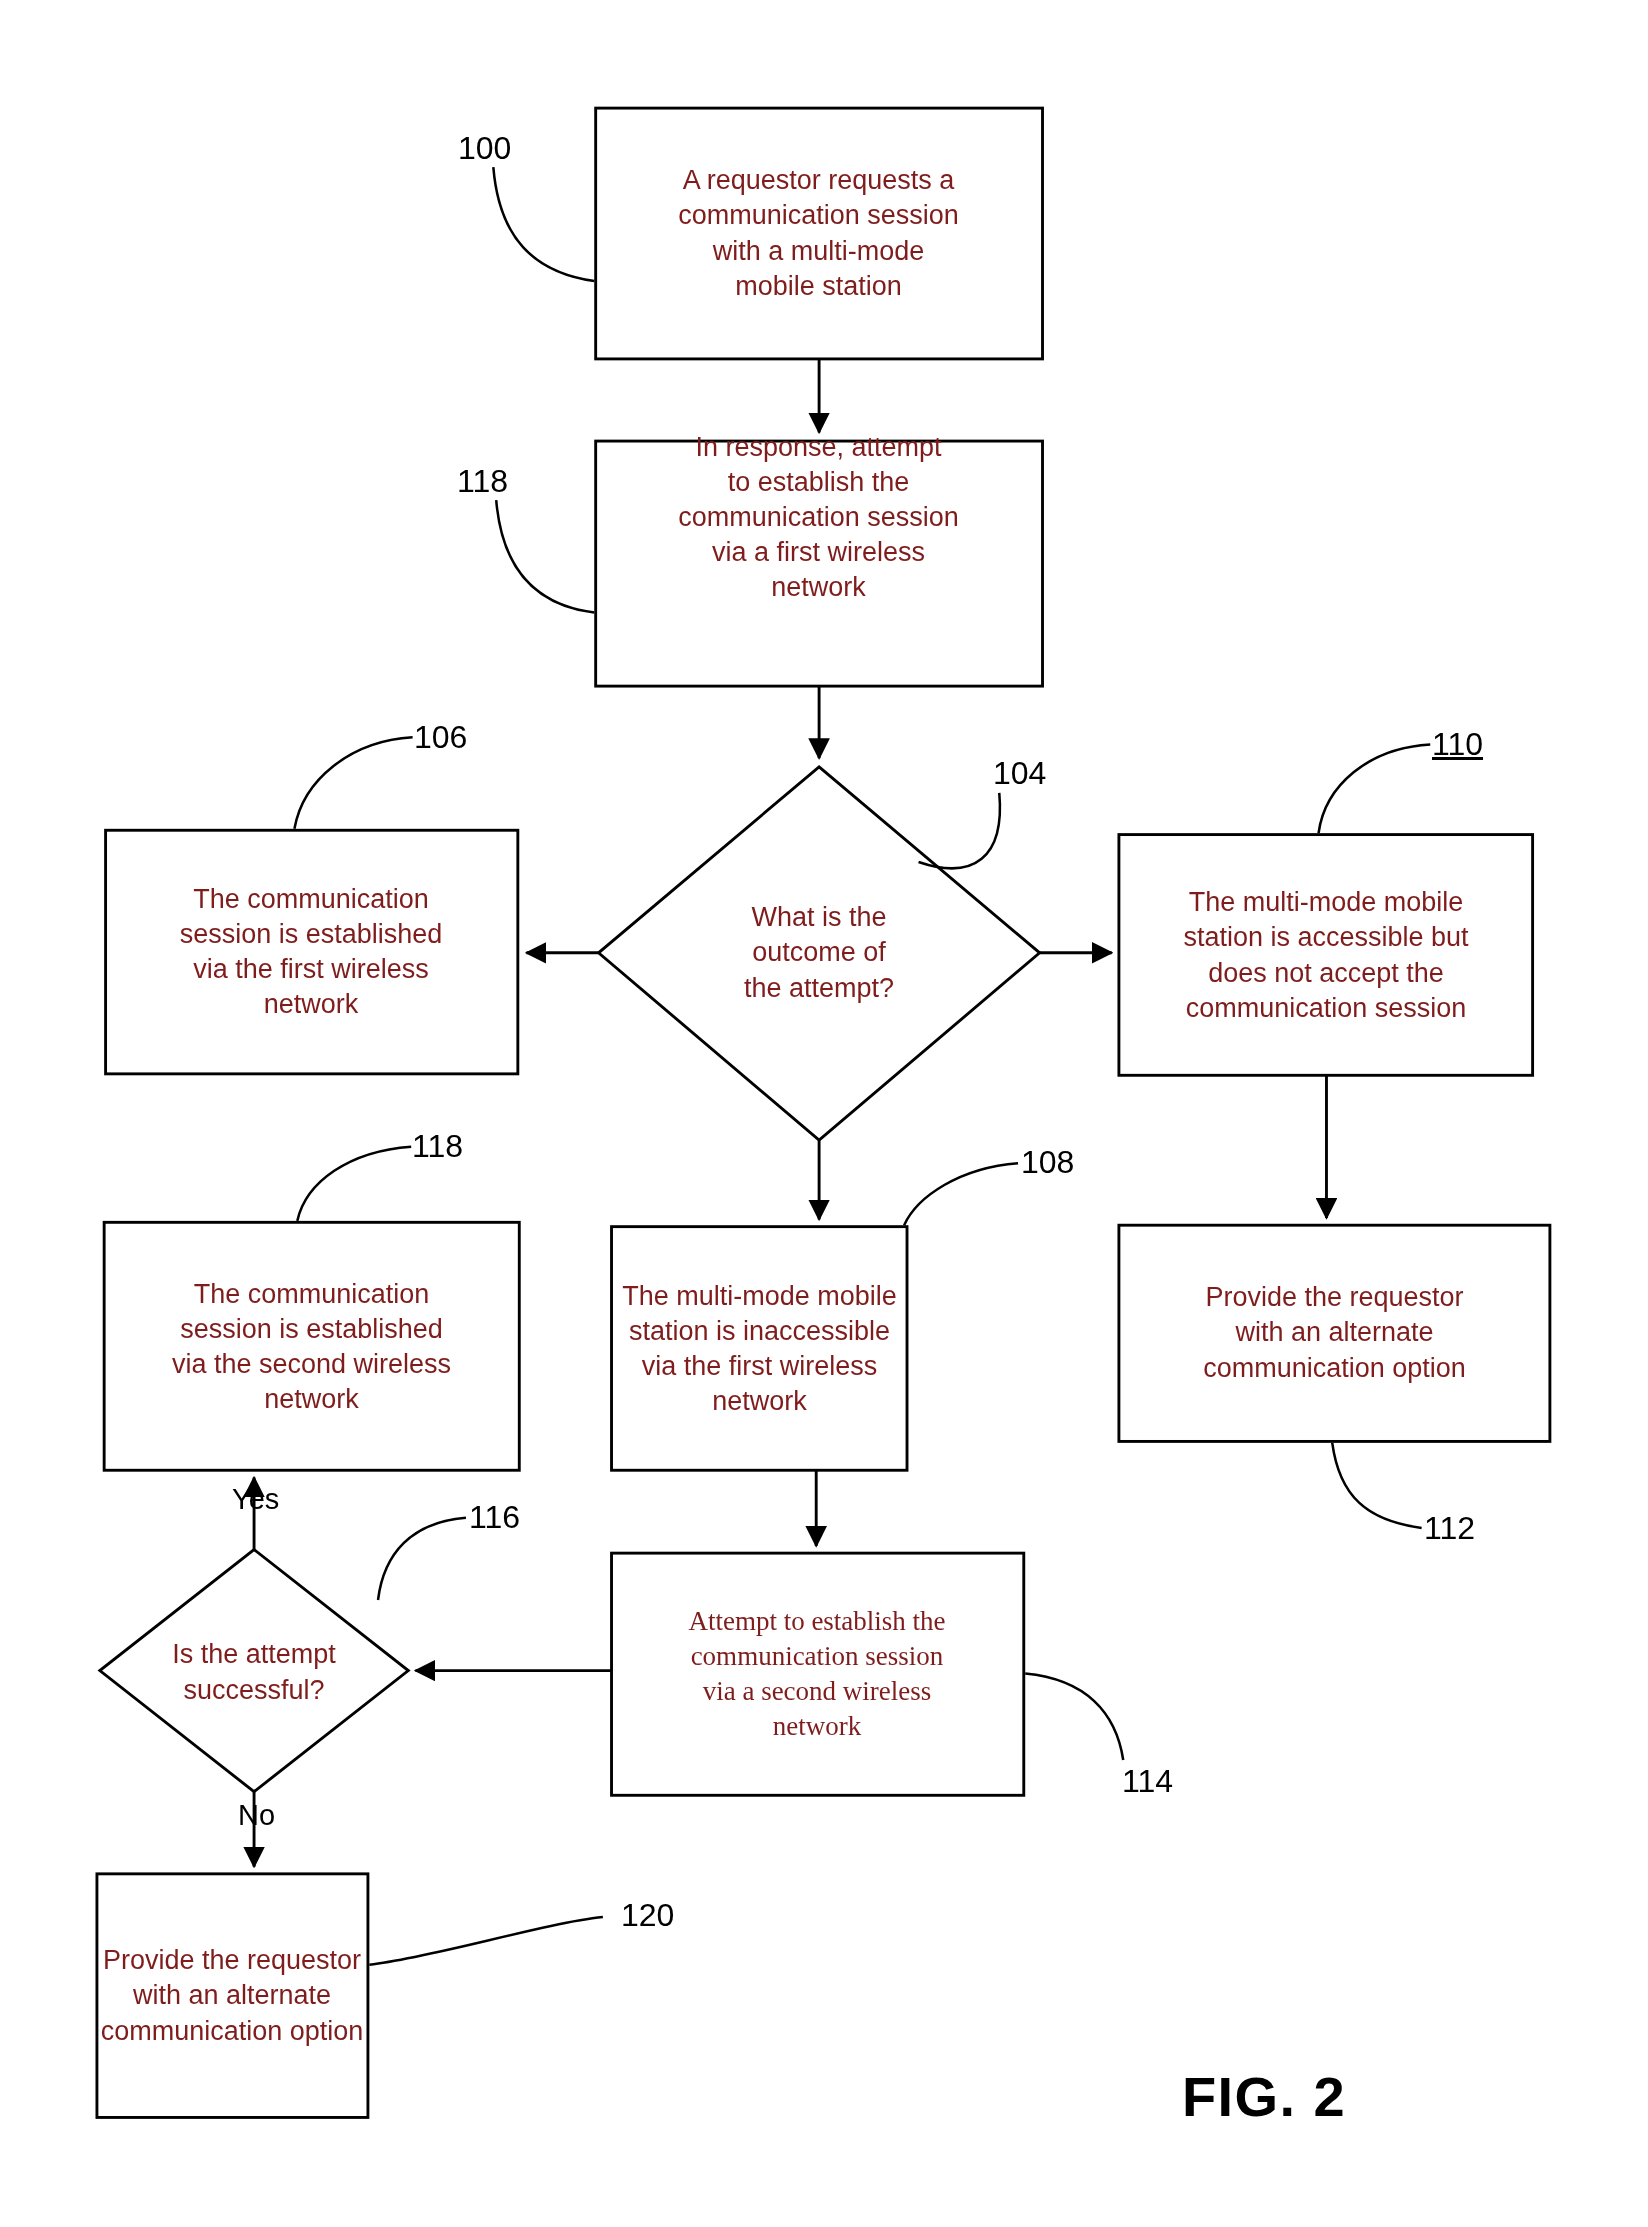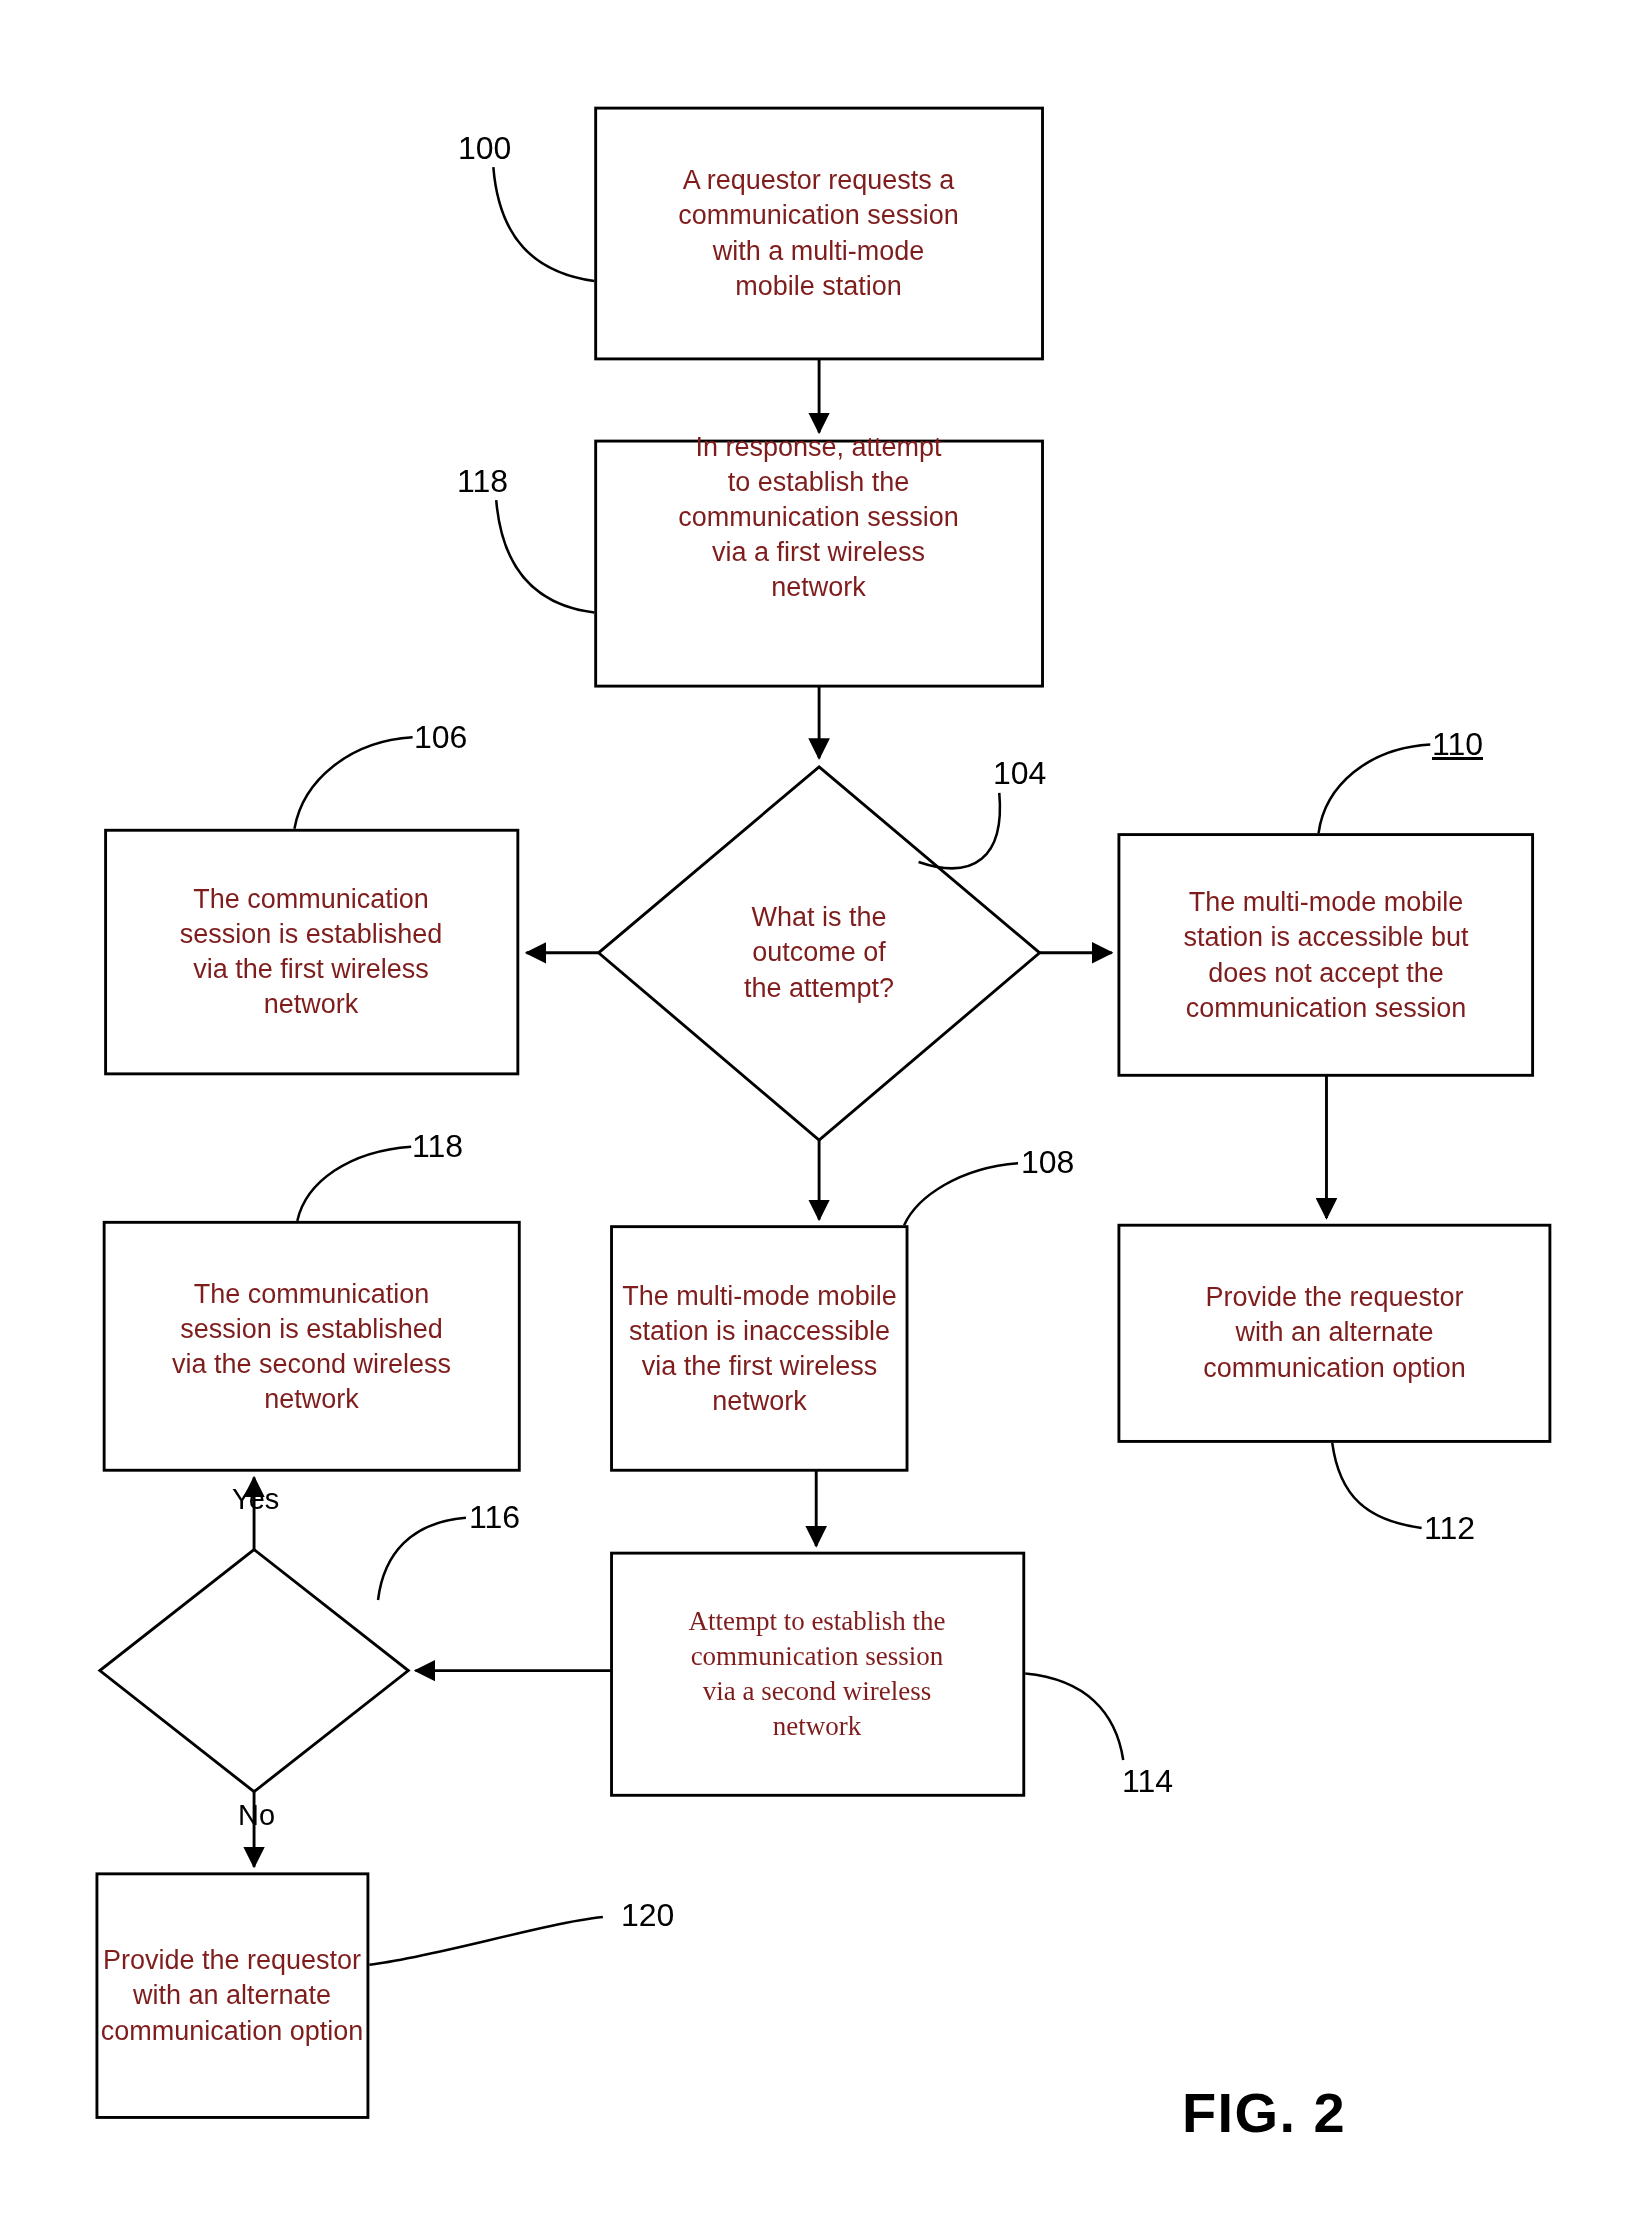--- a/index.html
+++ b/index.html
@@ -52,21 +52,20 @@
     text-align: center;
   }
   #fig-label {
     position: absolute;
     color: #000000;
     font-size: 56px;
     font-weight: bold;
     letter-spacing: 1.4px;
     line-height: 1;
     white-space: nowrap;
-    margin-top: 16px;
   }
 </style>
 </head>
 <body>
 
 <div id="page">
 
   <svg id="svg-layer" viewBox="0 0 2287 3090" xmlns="http://www.w3.org/2000/svg">
     <defs>
       <marker id="arrow" viewBox="0 0 10 10" refX="9.2" refY="5" markerWidth="7.5" markerHeight="7.5" orient="auto-start-reverse">
@@ -159,20 +158,24 @@
 via the second wireless
 network</span>
   </div>
 
   <div class="node" style="left:1119px; top:1225px; width:431px; height:216px;">
     <span>Provide the requestor
 with an alternate
 communication option</span>
   </div>
 
+  <div class="node" style="left:117px; top:1615px; width:274px; height:115px;">
+    <span>Is the attempt
+successful?</span>
+  </div>
 
   <div class="node" style="left:611px; top:1553px; width:412px; height:242px;font-family:Liberation Serif, serif;">
     <span>Attempt to establish the
 communication session
 via a second wireless
 network</span>
   </div>
 
   <div class="node" style="left:92px; top:1874px; width:280px; height:244px;">
     <span>Provide the requestor

